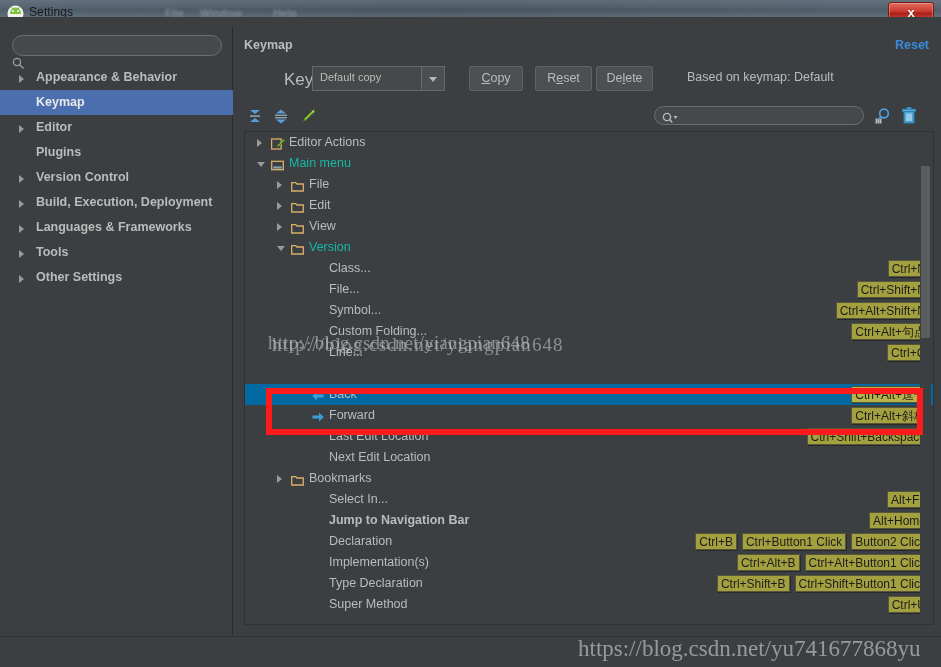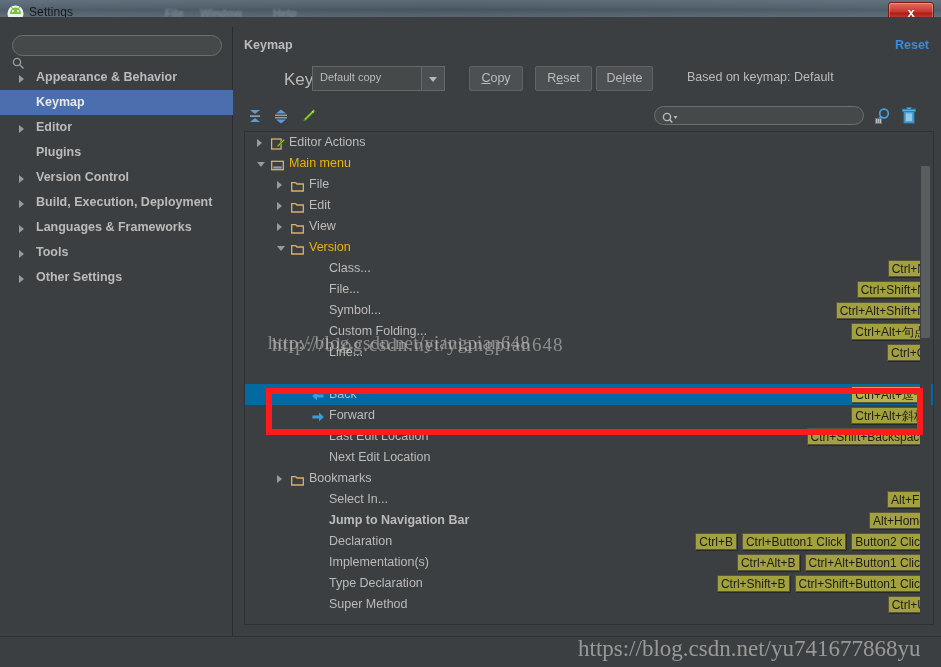--- a/index.html
+++ b/index.html
@@ -159,21 +159,21 @@
     border-bottom: 4px solid transparent;
   }
   .row .caret.open {
     border-left: 4.5px solid transparent;
     border-right: 4.5px solid transparent;
     border-top: 5px solid #9a9a9a;
     border-bottom: 0;
     top: 9px;
   }
   .row .ficon { position: absolute; top: 4px; }
-  .row .blue  { color: #eab308; }
+  .row .blue  { color: #14b8a6; }
   .shortcuts { position: absolute; right: 3px; top: 2px; height: 17px; }
   .sc {
     display: inline-block; vertical-align: top;
     height: 17px; line-height: 16px; margin-left: 5px;
     padding: 0 3px;
     background: #a3a13f; color: #1d1d1d; font-size: 12px;
     border: 1px solid #57563a;
     box-shadow: 1px 1px 0 rgba(0,0,0,.35);
   }
   .row.sel .sc { background: #b5b34a; }

